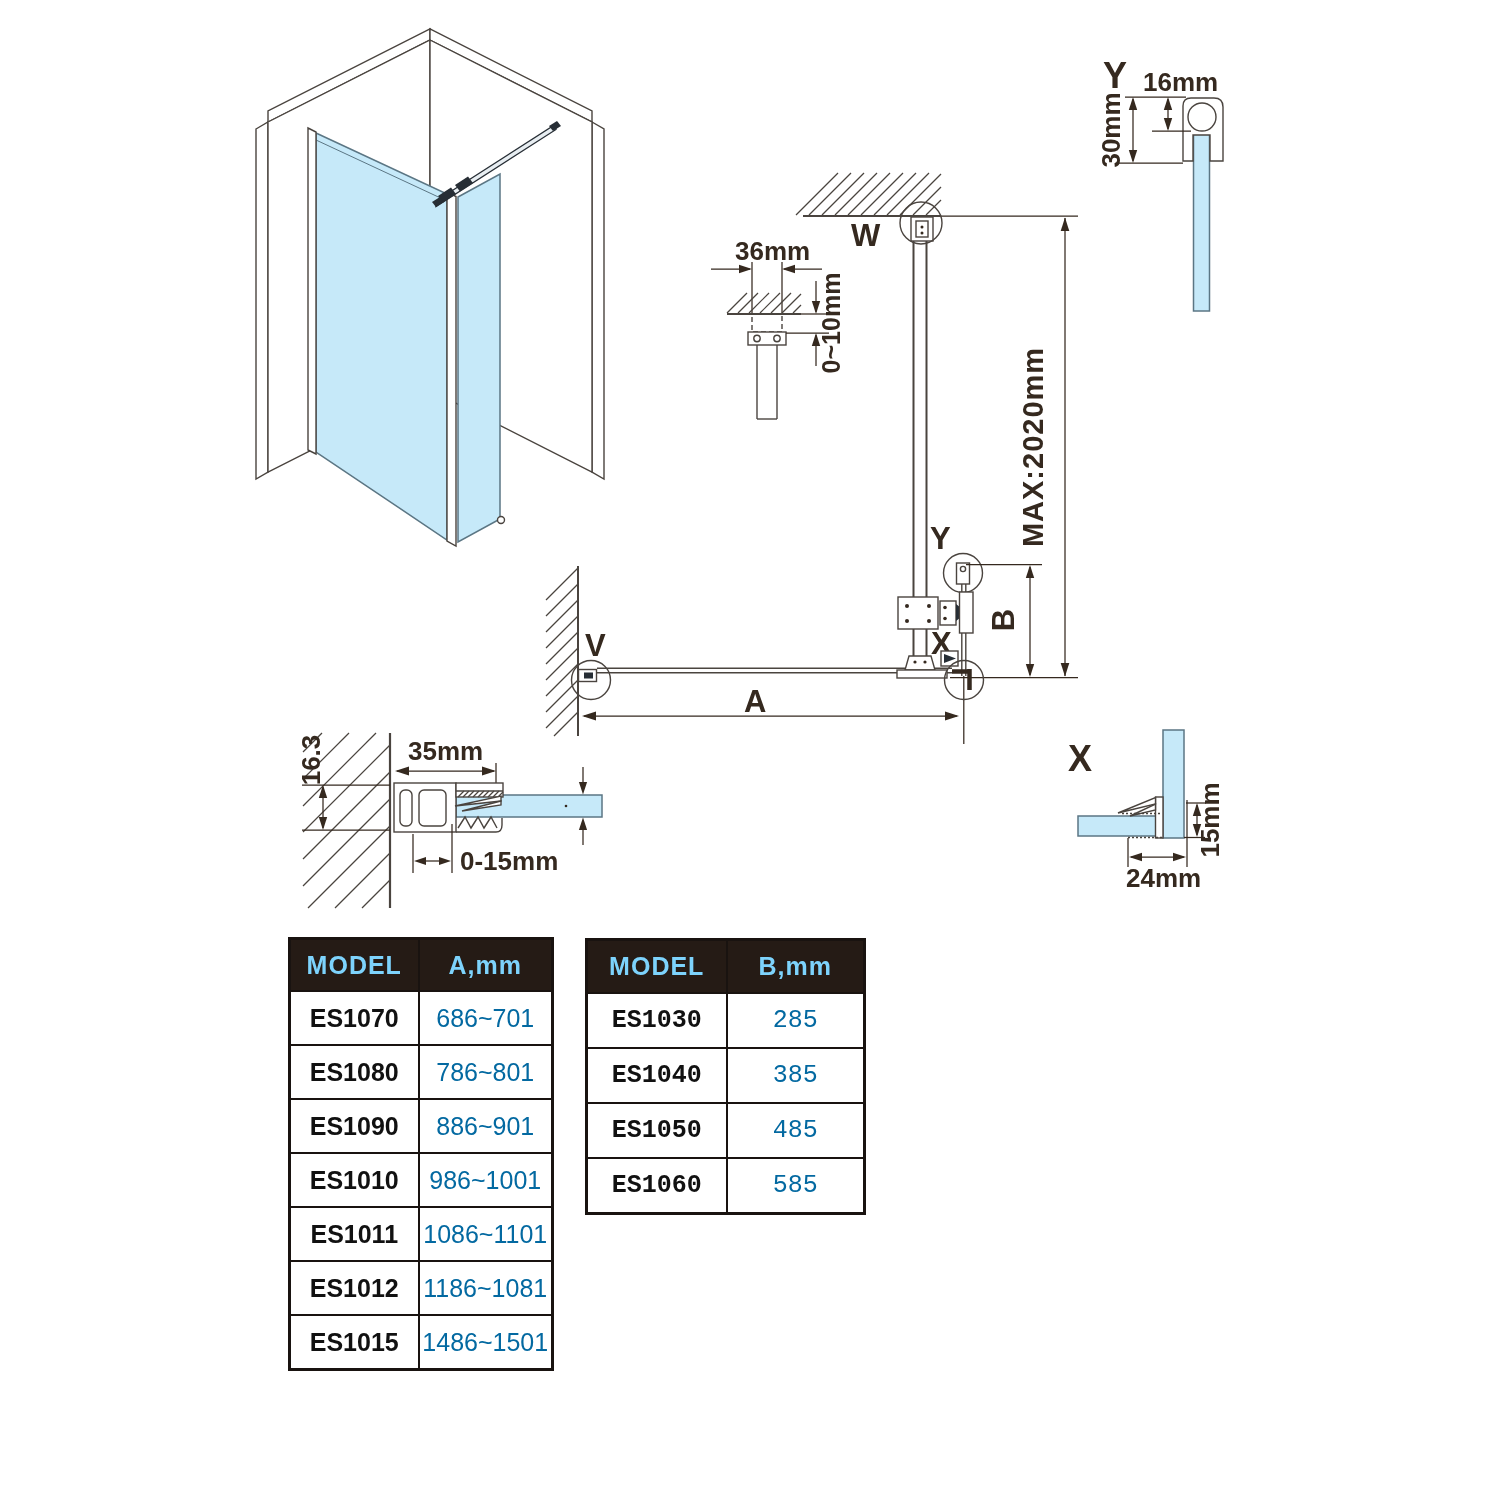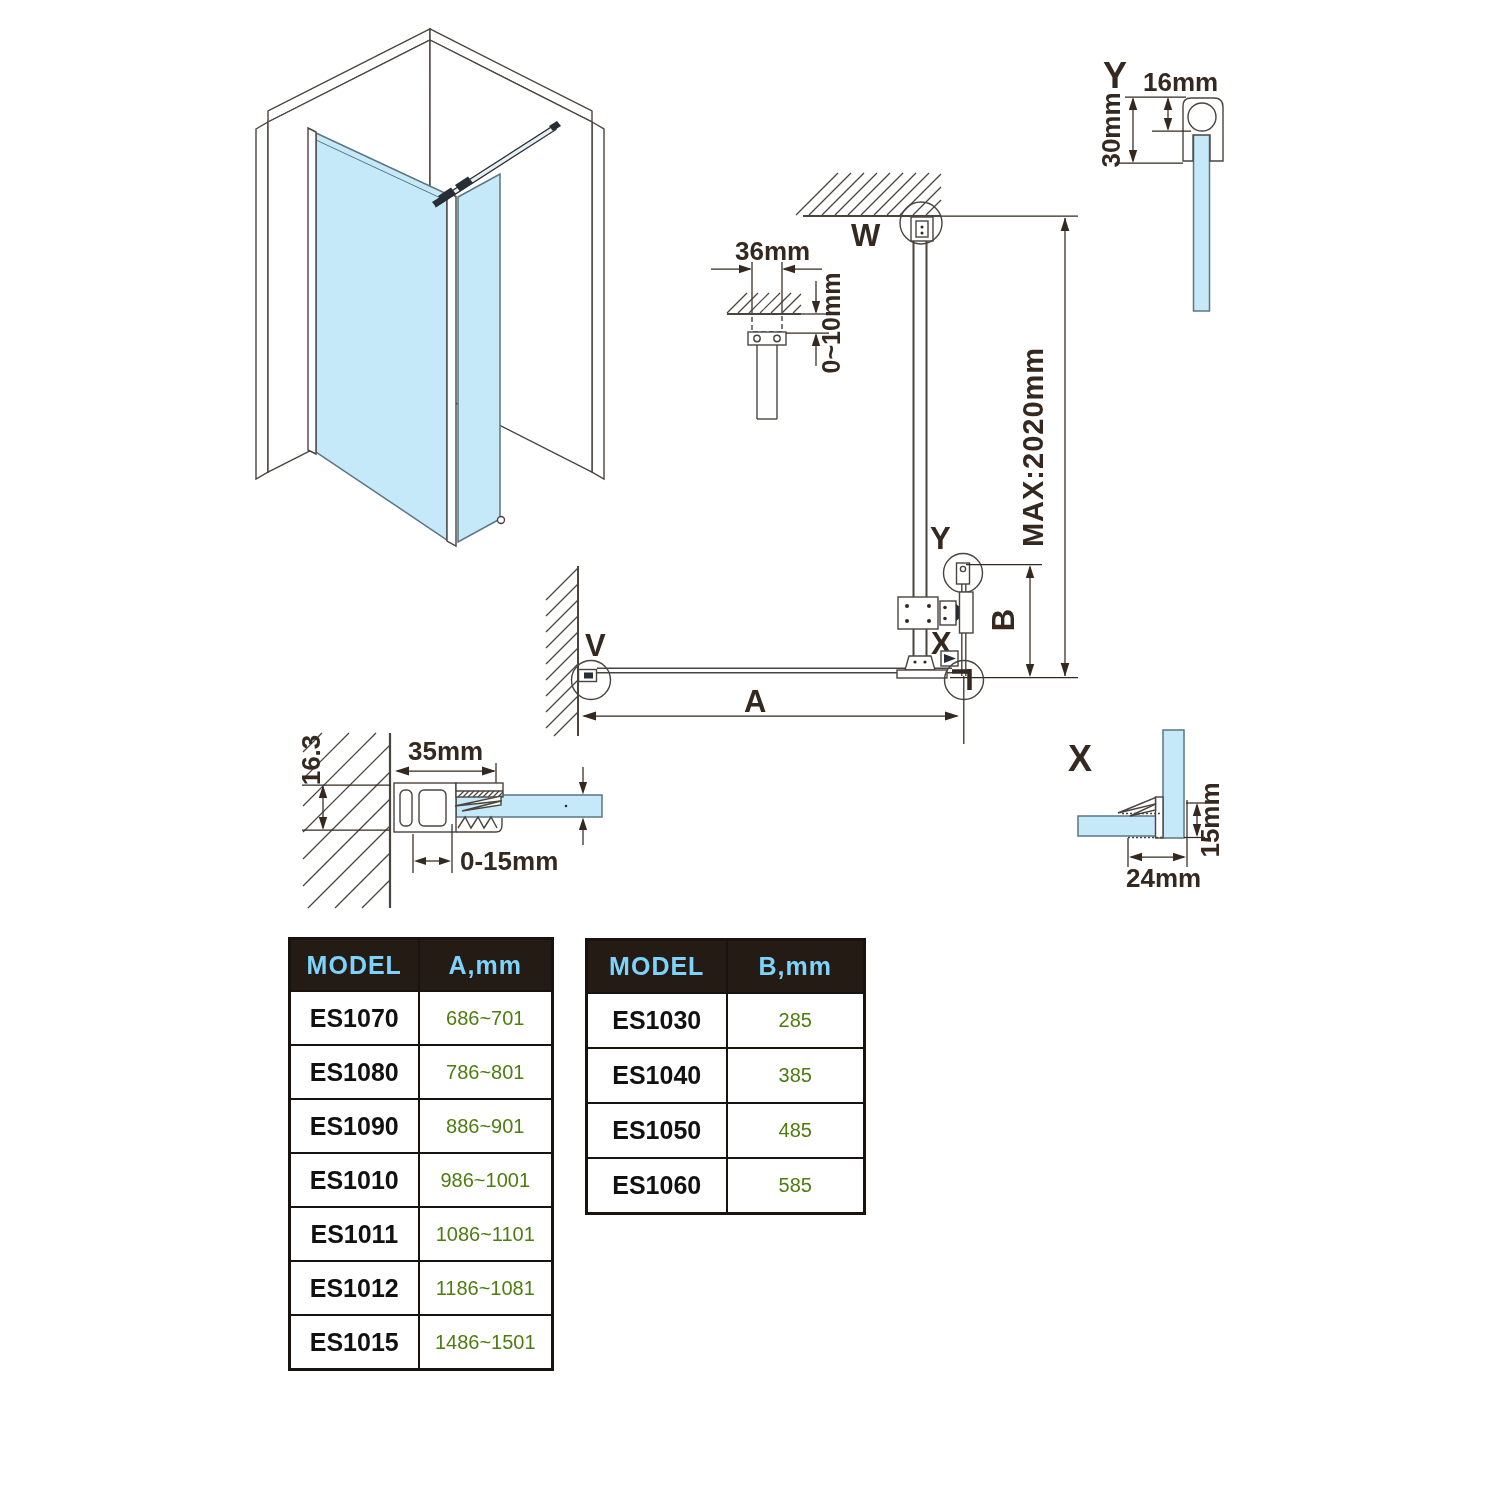--- a/index.html
+++ b/index.html
@@ -21,23 +21,23 @@
   .t-dim{font-size:26px;}
   .t-big{font-size:31px;}
   .t-xl{font-size:36px;}
   .t-max{font-size:29px;letter-spacing:1px;}
   
   .tbl{position:absolute;}
   .tbl table{border-collapse:collapse;table-layout:fixed;border:3px solid #191310;background:#fff;}
   .tbl th,.tbl td{border:2px solid #191310;text-align:center;vertical-align:middle;padding:0;}
   .tbl th{background:#251b15;color:#7dd3fc;font-size:25px;font-weight:bold;letter-spacing:1px;}
   .tbl td.model{font-weight:bold;font-size:25px;color:#111;}
-  .tbl td.val{font-weight:normal;font-size:20px;color:#4d7c0f;}
+  .tbl td.val{font-weight:normal;font-size:25px;color:#0369a1;}
   #tableA th{height:50px;} #tableA td{height:52px;}
-  #tableB th{height:51px;} #tableB td{height:53px;}
+  #tableB th{height:51px;} #tableB td{height:53px;font-family:Liberation Mono, monospace;}
 </style>
 </head>
 <body>
 
 <div class="canvas">
 
 <svg width="1500" height="1500" viewBox="0 0 1500 1500">
 
   <g>
 

